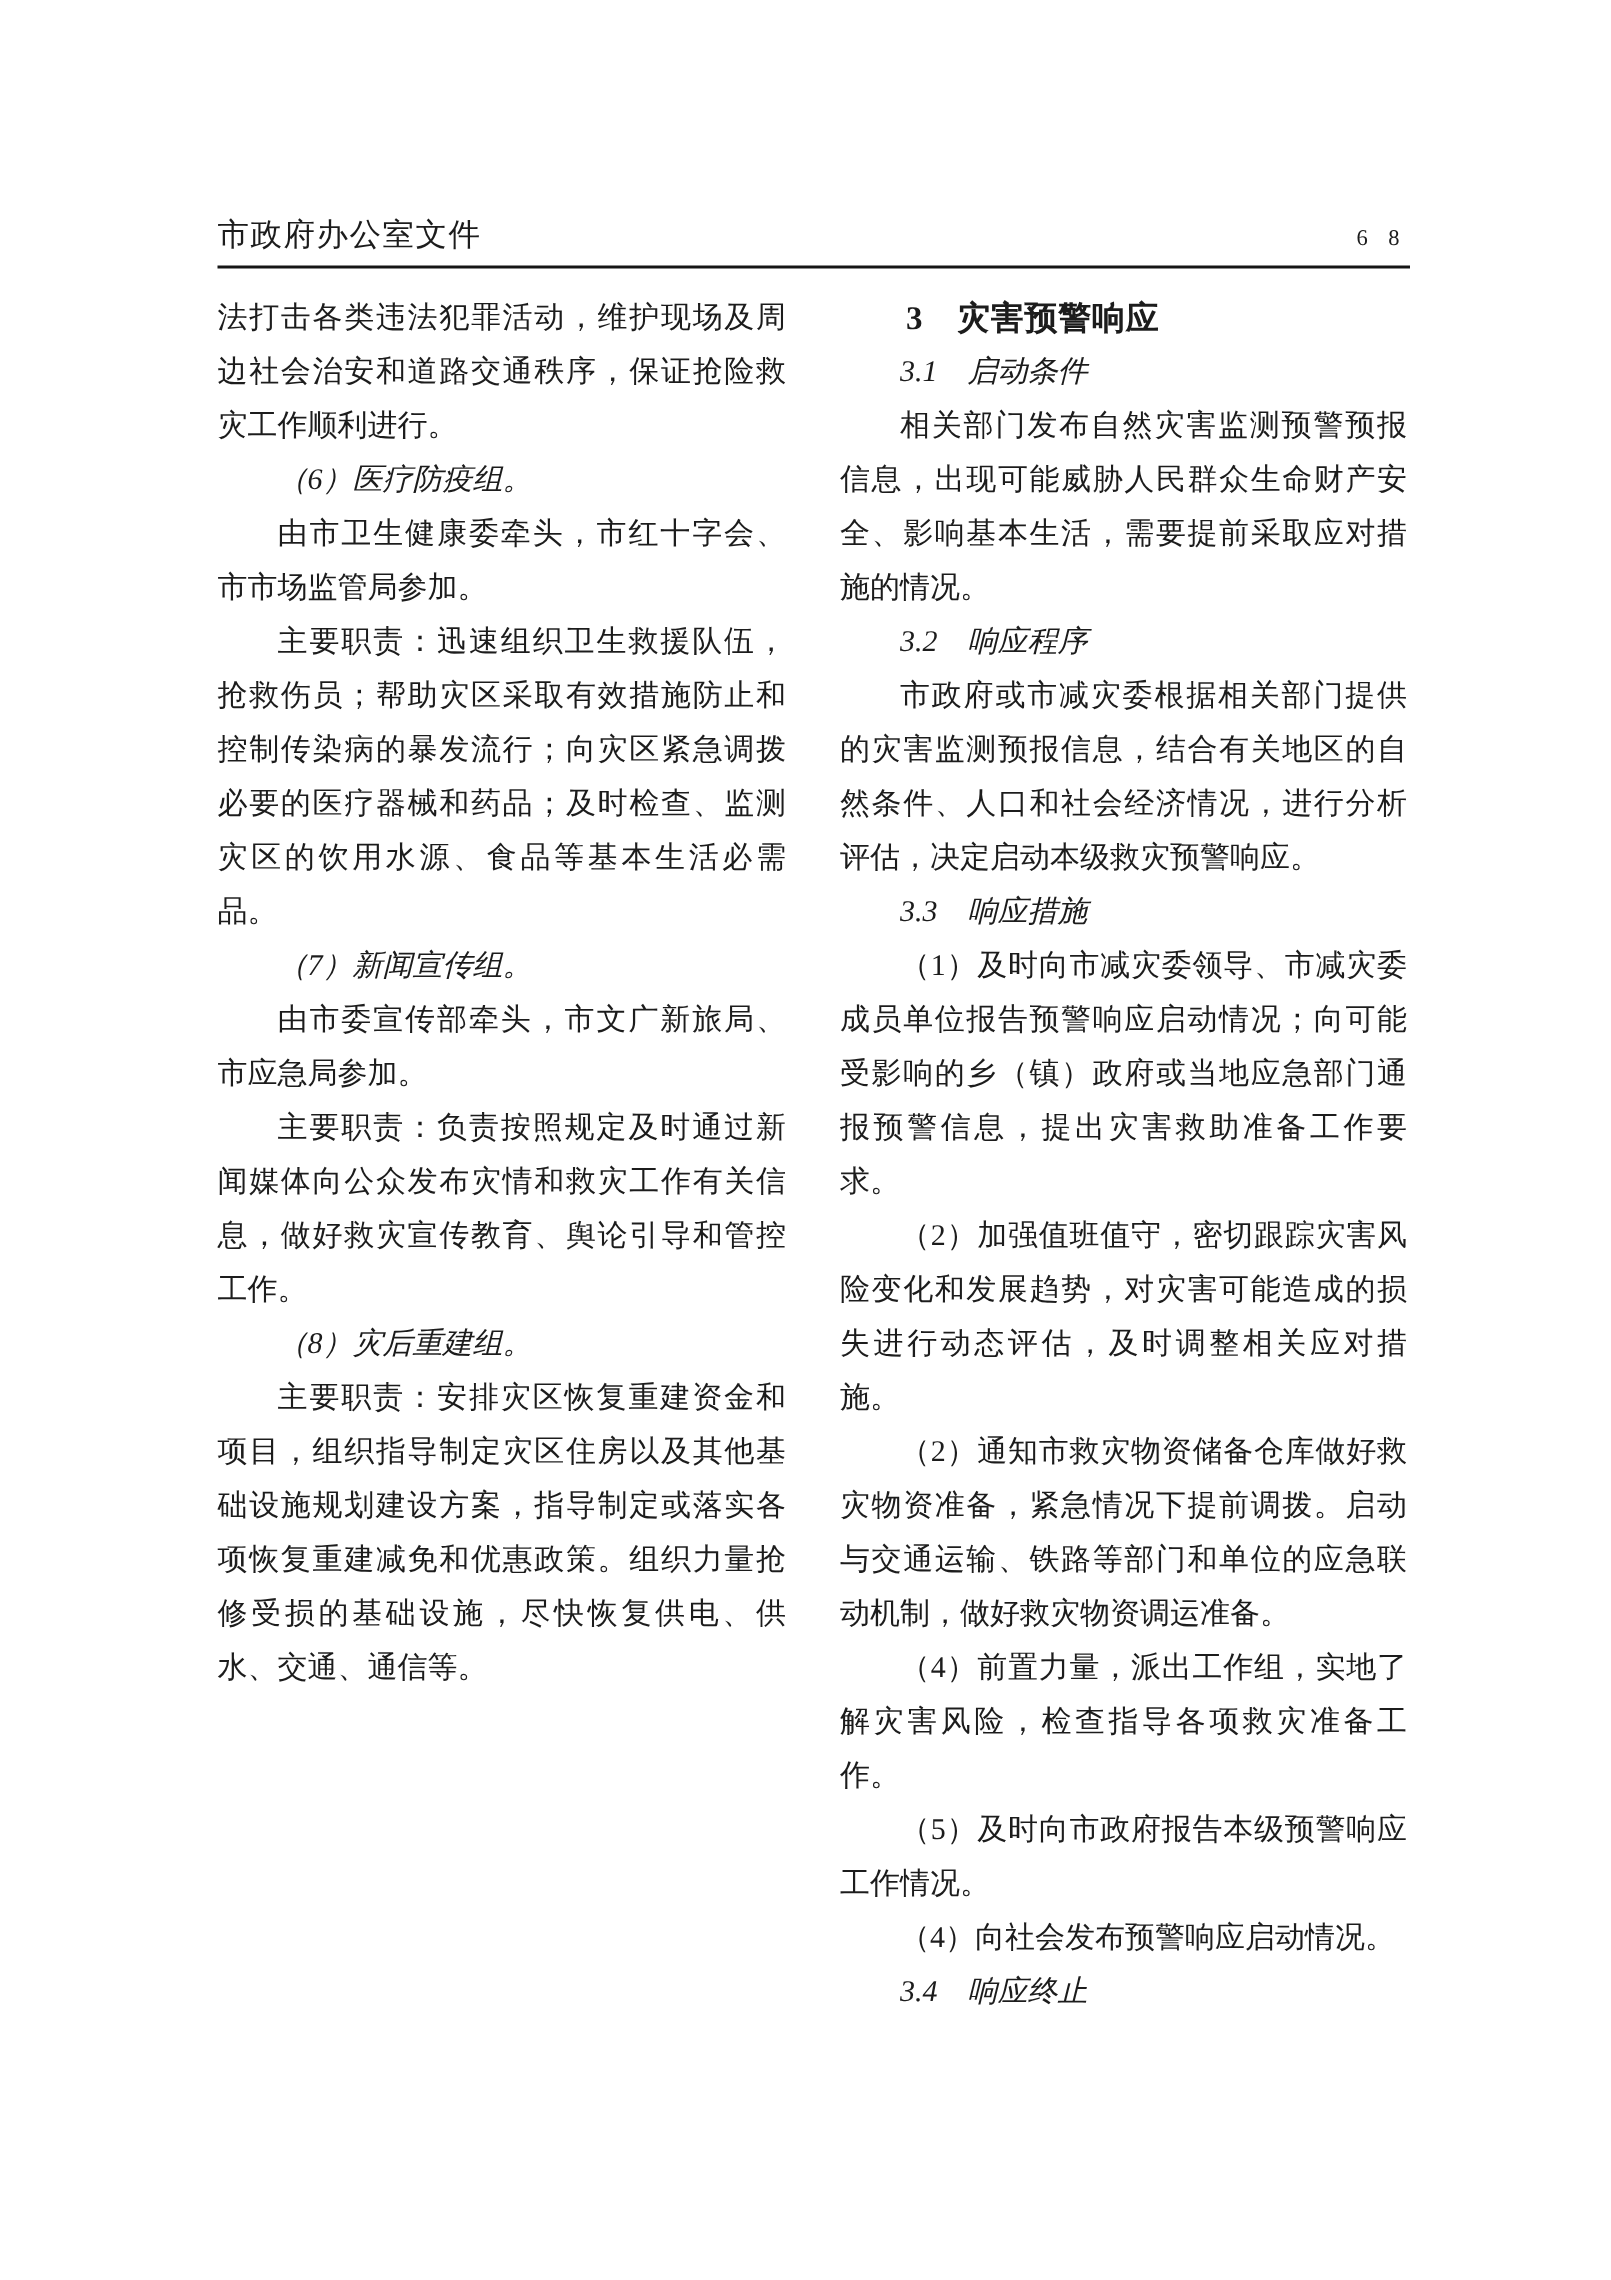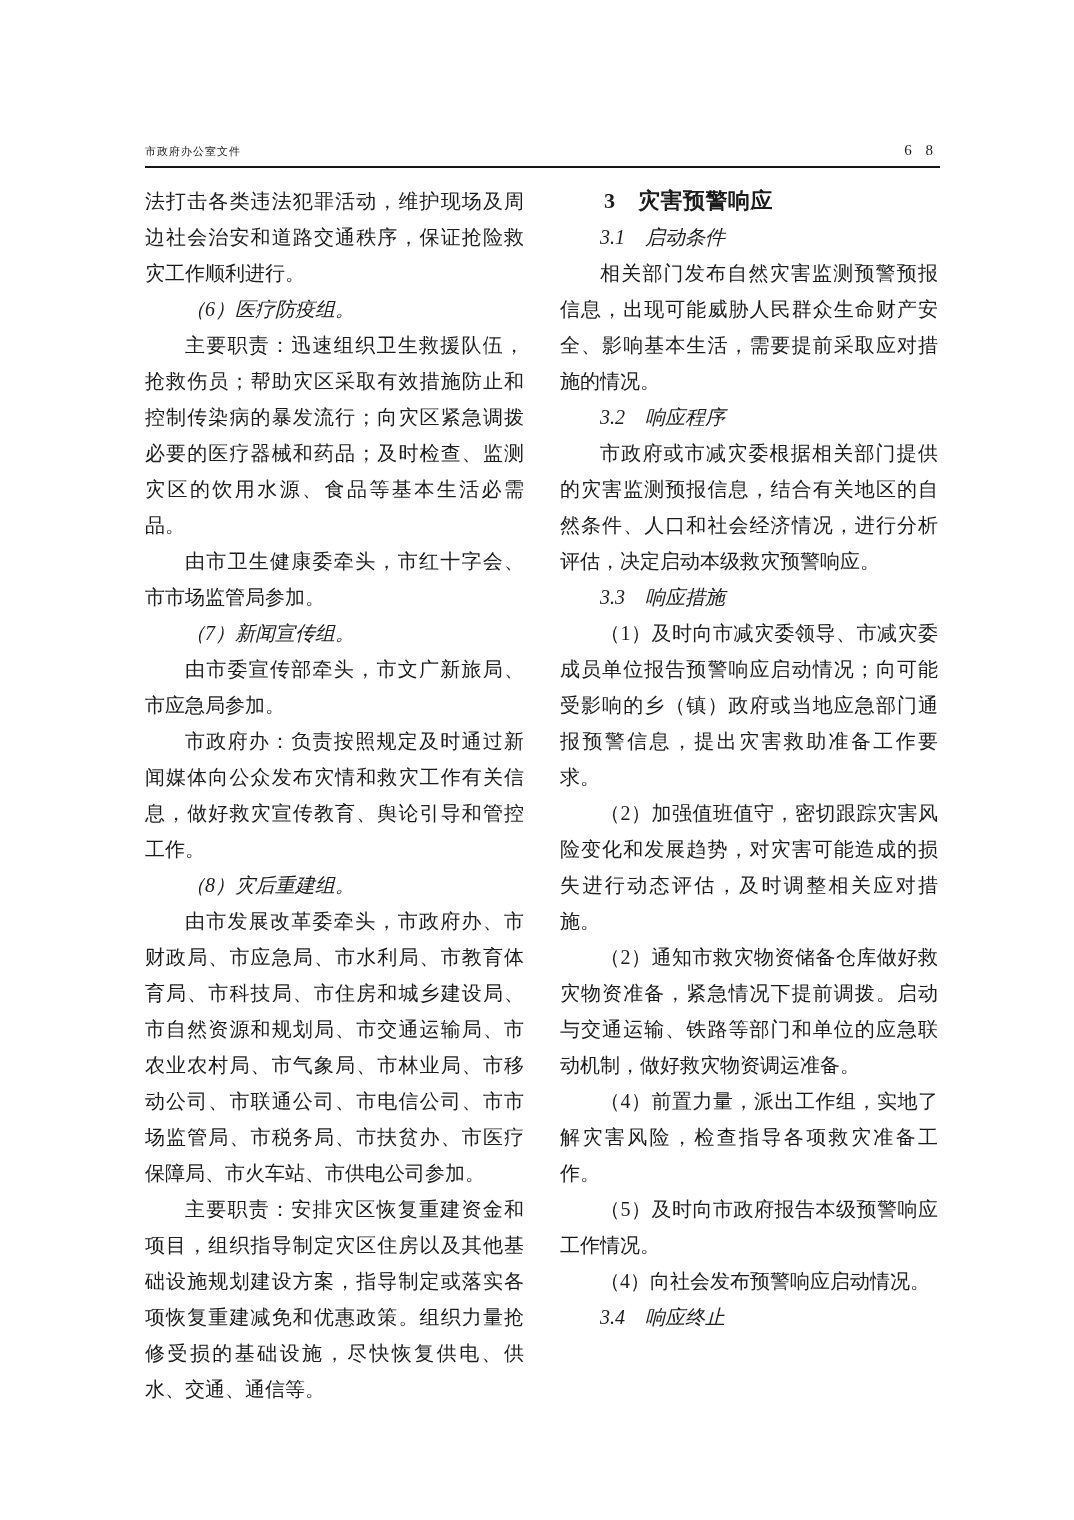--- a/index.html
+++ b/index.html
@@ -18,21 +18,21 @@
   }
   .running-head {
     width: 795px;
     display: flex;
     justify-content: space-between;
     align-items: baseline;
     border-bottom: 2px solid #161616;
     padding-bottom: 7px;
   }
   .head-title {
-    font-size: 11px;
+    font-size: 21px;
     letter-spacing: 1px;
   }
   .page-num {
     font-size: 15px;
     letter-spacing: 5px;
     padding-right: 2px;
   }
   .cols {
     display: flex;
     gap: 36px;
@@ -66,27 +66,26 @@
   <div class="running-head">
     <span class="head-title">市政府办公室文件</span>
     <span class="page-num">6 8</span>
   </div>
 
   <div class="cols">
 
     <div class="col">
       <p class="par no-indent">法打击各类违法犯罪活动，维护现场及周边社会治安和道路交通秩序，保证抢险救灾工作顺利进行。</p>
       <p class="kaiti">（6）医疗防疫组。</p>
+      <p>由市卫生健康委牵头，市红十字会、市市场监管局参加。</p>
       <p>主要职责：迅速组织卫生救援队伍，抢救伤员；帮助灾区采取有效措施防止和控制传染病的暴发流行；向灾区紧急调拨必要的医疗器械和药品；及时检查、监测灾区的饮用水源、食品等基本生活必需品。</p>
-      <p>由市卫生健康委牵头，市红十字会、市市场监管局参加。</p>
       <p class="kaiti">（7）新闻宣传组。</p>
       <p>由市委宣传部牵头，市文广新旅局、市应急局参加。</p>
-      <p>市政府办：负责按照规定及时通过新闻媒体向公众发布灾情和救灾工作有关信息，做好救灾宣传教育、舆论引导和管控工作。</p>
+      <p>主要职责：负责按照规定及时通过新闻媒体向公众发布灾情和救灾工作有关信息，做好救灾宣传教育、舆论引导和管控工作。</p>
       <p class="kaiti">（8）灾后重建组。</p>
-      <p>由市发展改革委牵头，市政府办、市财政局、市应急局、市水利局、市教育体育局、市科技局、市住房和城乡建设局、市自然资源和规划局、市交通运输局、市农业农村局、市气象局、市林业局、市移动公司、市联通公司、市电信公司、市市场监管局、市税务局、市扶贫办、市医疗保障局、市火车站、市供电公司参加。</p>
       <p>主要职责：安排灾区恢复重建资金和项目，组织指导制定灾区住房以及其他基础设施规划建设方案，指导制定或落实各项恢复重建减免和优惠政策。组织力量抢修受损的基础设施，尽快恢复供电、供水、交通、通信等。</p>
     </div>
 
     <div class="col col-right">
       <p class="h-bold">3　灾害预警响应</p>
       <p class="kaiti">3.1　启动条件</p>
       <p>相关部门发布自然灾害监测预警预报信息，出现可能威胁人民群众生命财产安全、影响基本生活，需要提前采取应对措施的情况。</p>
       <p class="kaiti">3.2　响应程序</p>
       <p>市政府或市减灾委根据相关部门提供的灾害监测预报信息，结合有关地区的自然条件、人口和社会经济情况，进行分析评估，决定启动本级救灾预警响应。</p>
       <p class="kaiti">3.3　响应措施</p>

